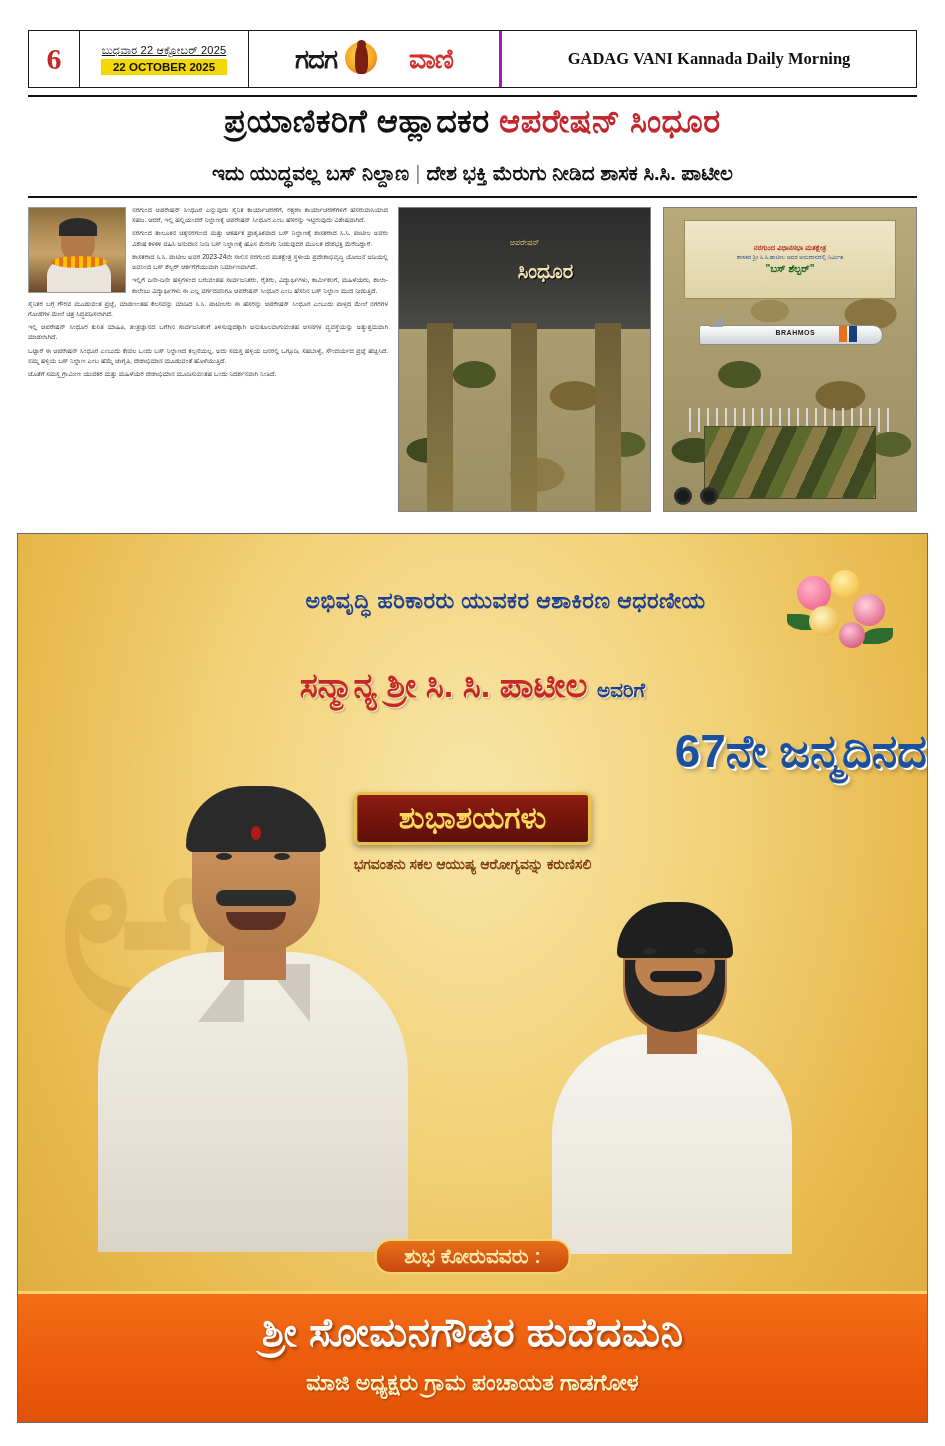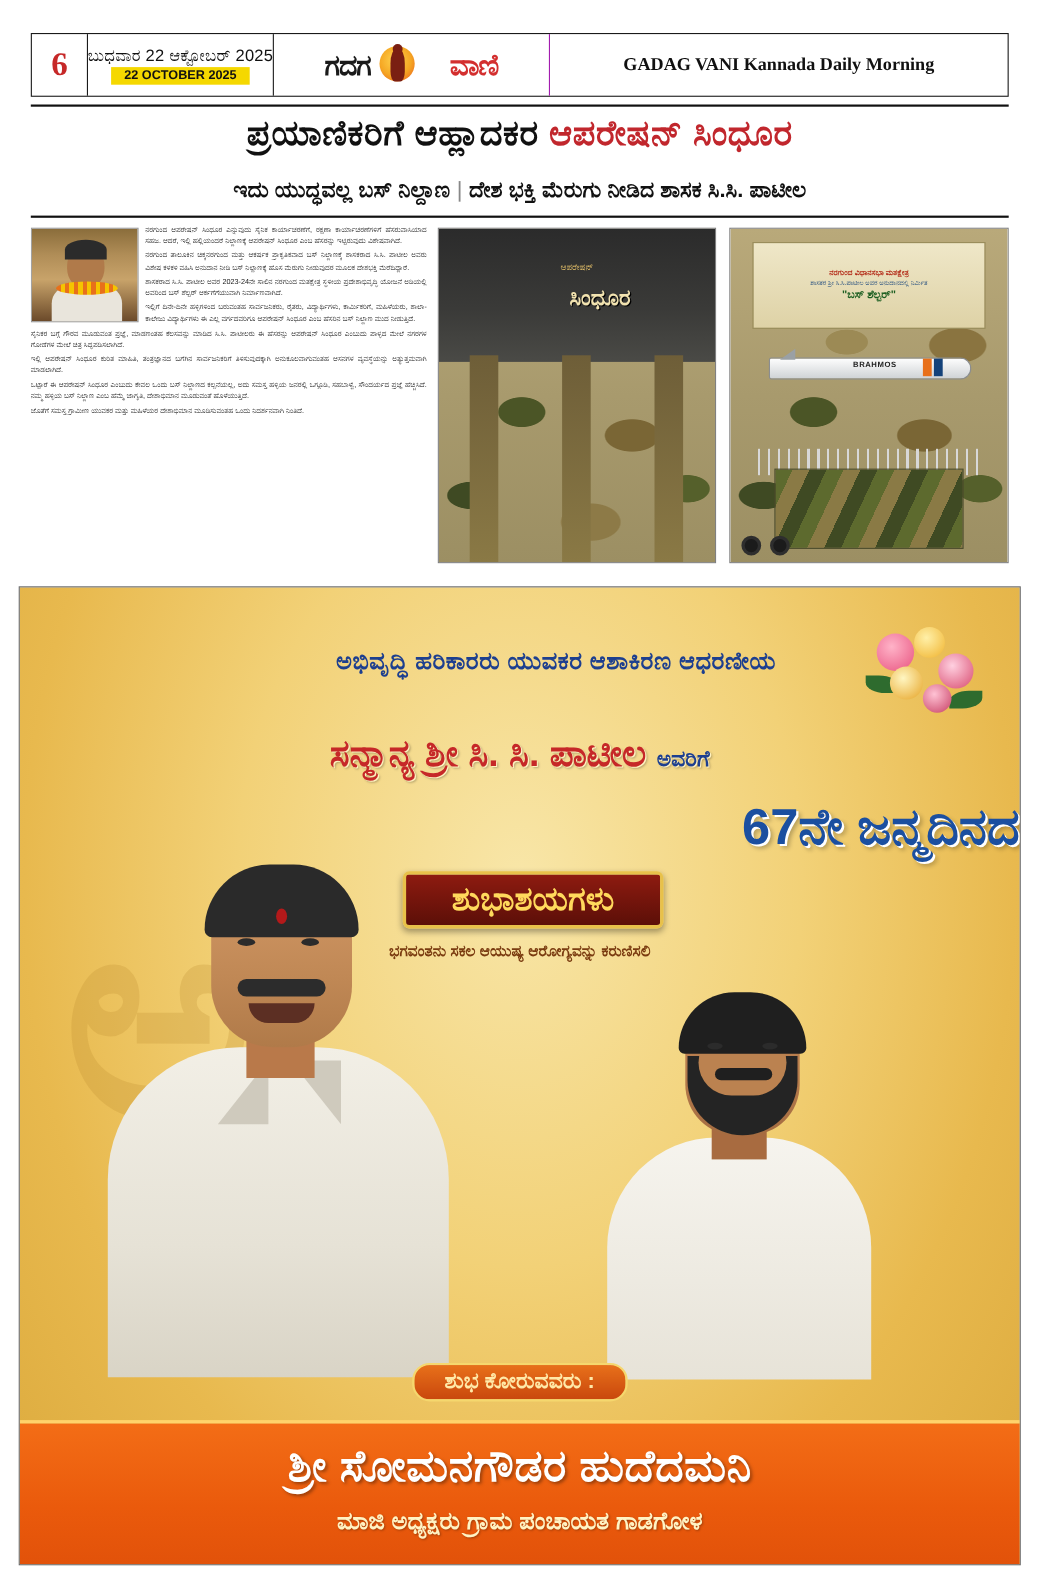--- a/index.html
+++ b/index.html
@@ -51,40 +51,41 @@
     width: 168px;
     border-right: 1px solid #1a1a1a;
     display: flex;
     flex-direction: column;
     align-items: center;
     justify-content: center;
     gap: 2px;
     padding: 2px 0;
   }
   .date-kn {
-    font-size: 15px;
+    font-size: 11px;
     color: #111;
     letter-spacing: 0.2px;
     white-space: nowrap;
+    text-decoration: underline;
   }
   .date-en {
     font-size: 11.5px;
     font-weight: bold;
     background: #f5d800;
     color: #111;
     padding: 2px 12px;
     white-space: nowrap;
   }
   .logo-box {
     flex: 0 0 250px;
     display: flex;
     align-items: center;
     justify-content: center;
     gap: 4px;
-    border-right: 1px solid #a21caf;
+    border-right: 3px solid #a21caf;
     overflow: hidden;
   }
   .logo-kn-left {
     font-size: 26px;
     font-weight: bold;
     color: #1a1a1a;
     font-family: "Liberation Sans", sans-serif;
     letter-spacing: -1px;
   }
   .logo-emblem {
@@ -443,21 +444,20 @@
     top: 258px;
     padding: 6px 42px;
     background: linear-gradient(180deg,#8e1b10,#5c0f08);
     border: 3px solid #e8c14a;
     border-radius: 6px;
     color: #ffd95c;
     font-size: 30px;
     font-weight: bold;
     white-space: nowrap;
     box-shadow: 0 3px 6px rgba(0,0,0,0.35);
-    margin-left: 12px;
   }
   .poster-blessing {
     position: absolute;
     width: 100%;
     top: 322px;
     text-align: center;
     font-size: 14px;
     color: #7a3b10;
     font-weight: bold;
   }

